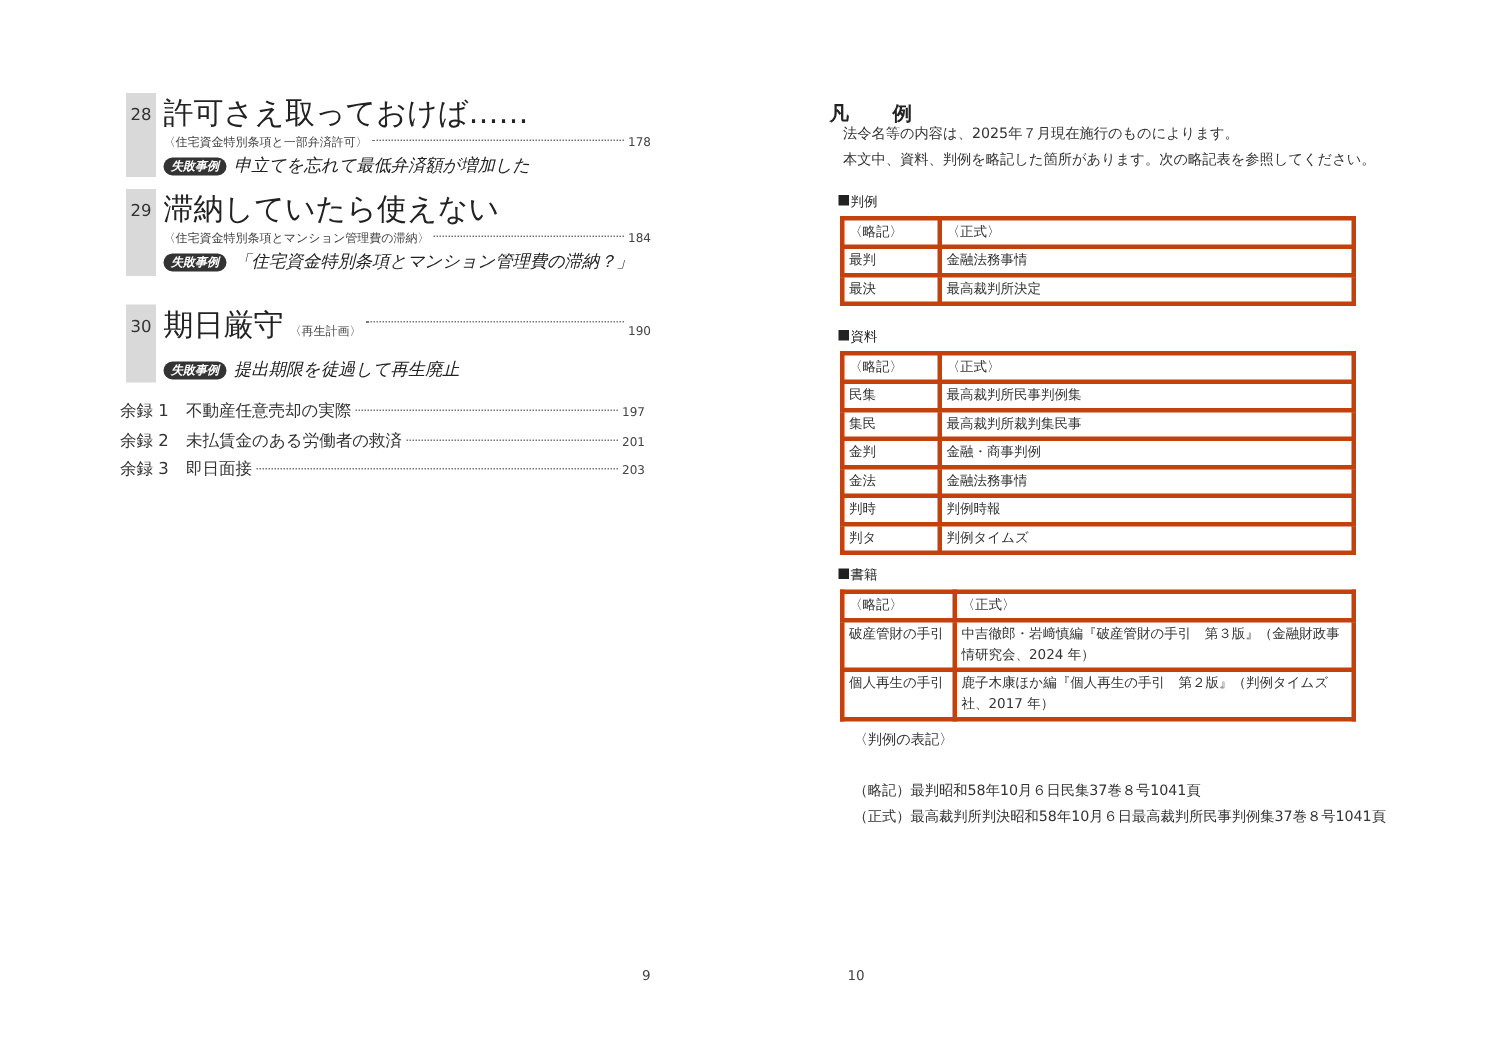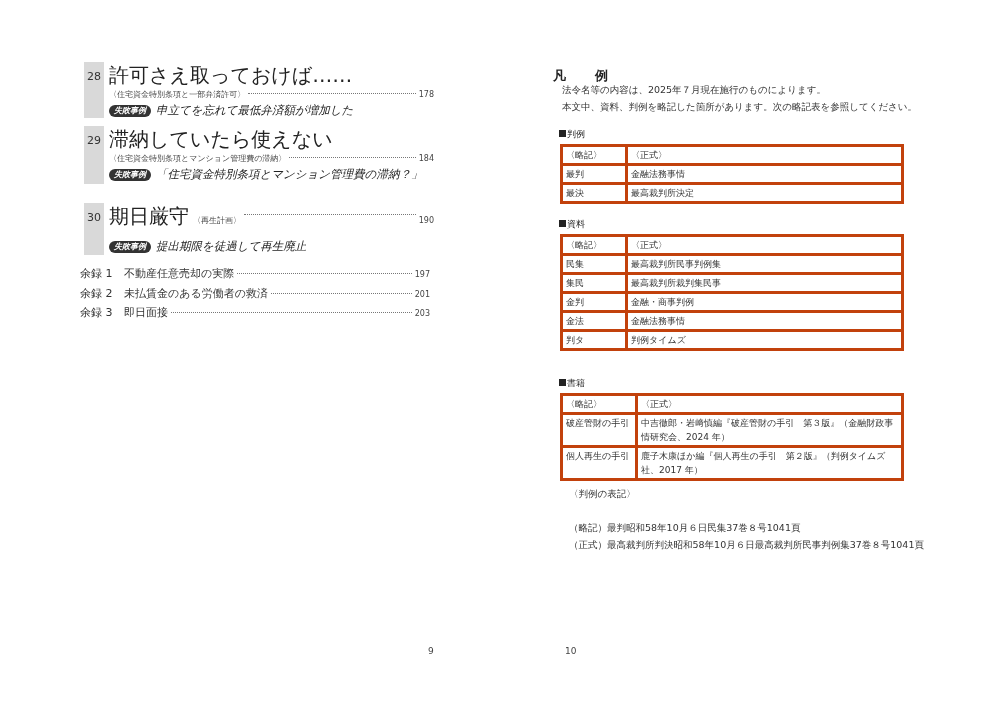--- a/index.html
+++ b/index.html
@@ -160,20 +160,24 @@
         </tr>
     <tr>
           <td class="c1">金判</td>
           <td>金融・商事判例</td>
         </tr>
     <tr>
           <td class="c1">金法</td>
           <td>金融法務事情</td>
         </tr>
     <tr>
+          <td class="c1">判時</td>
+          <td>判例時報</td>
+        </tr>
+    <tr>
           <td class="c1">判タ</td>
           <td>判例タイムズ</td>
         </tr>
   </tbody>
     </table>
 
   <div class="sec-head" style="top:377px;">
     <span class="sq"></span><span>書籍</span>
   </div>
   <table class="abbr books" style="top:393px;">

